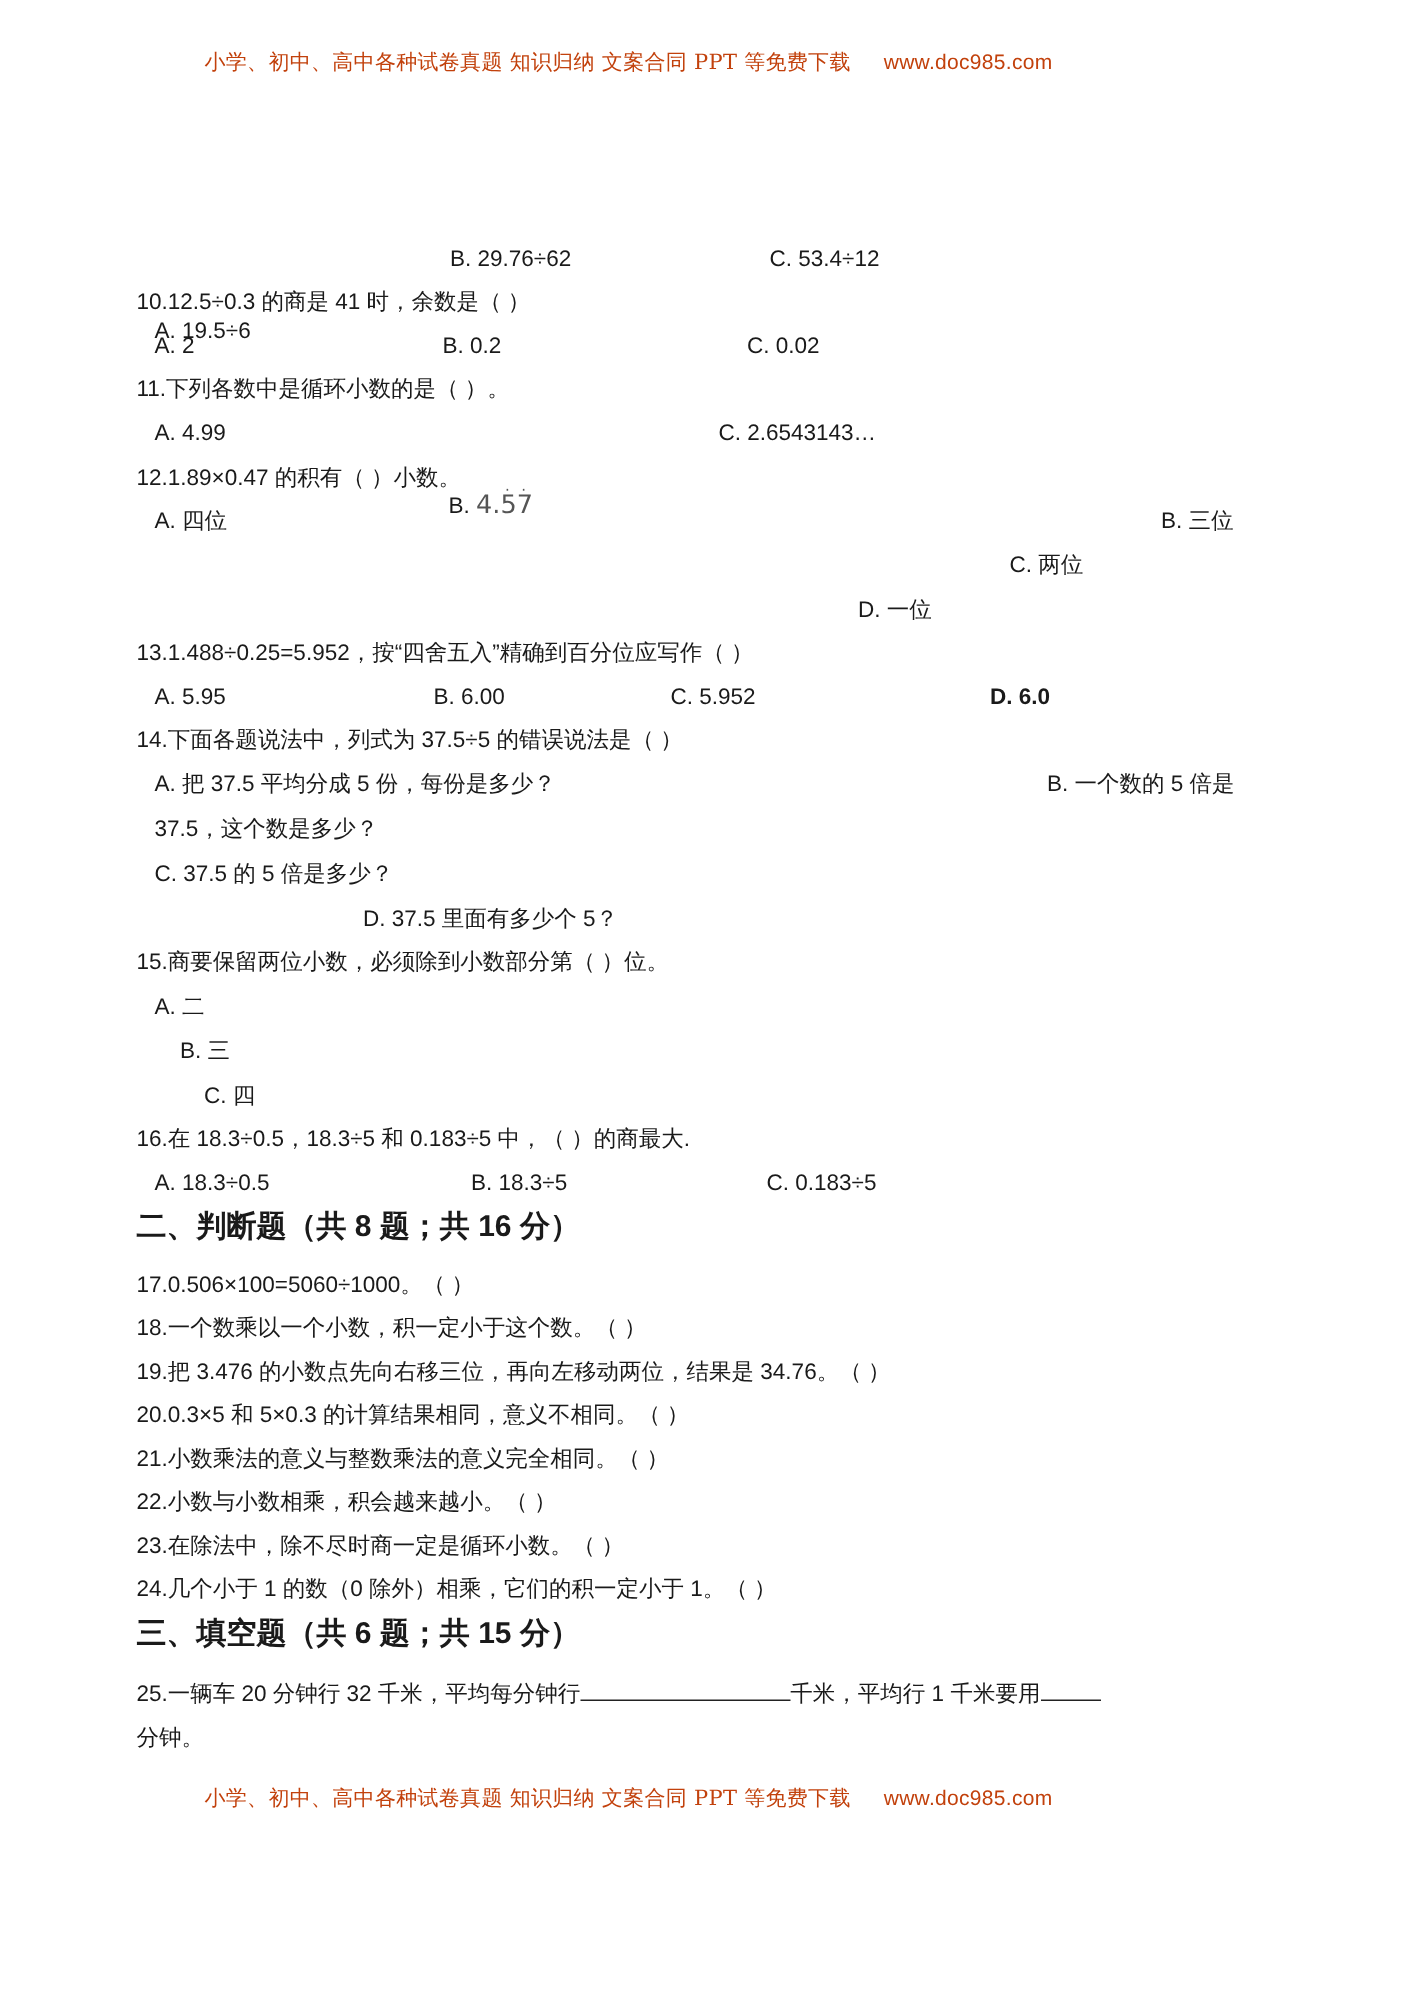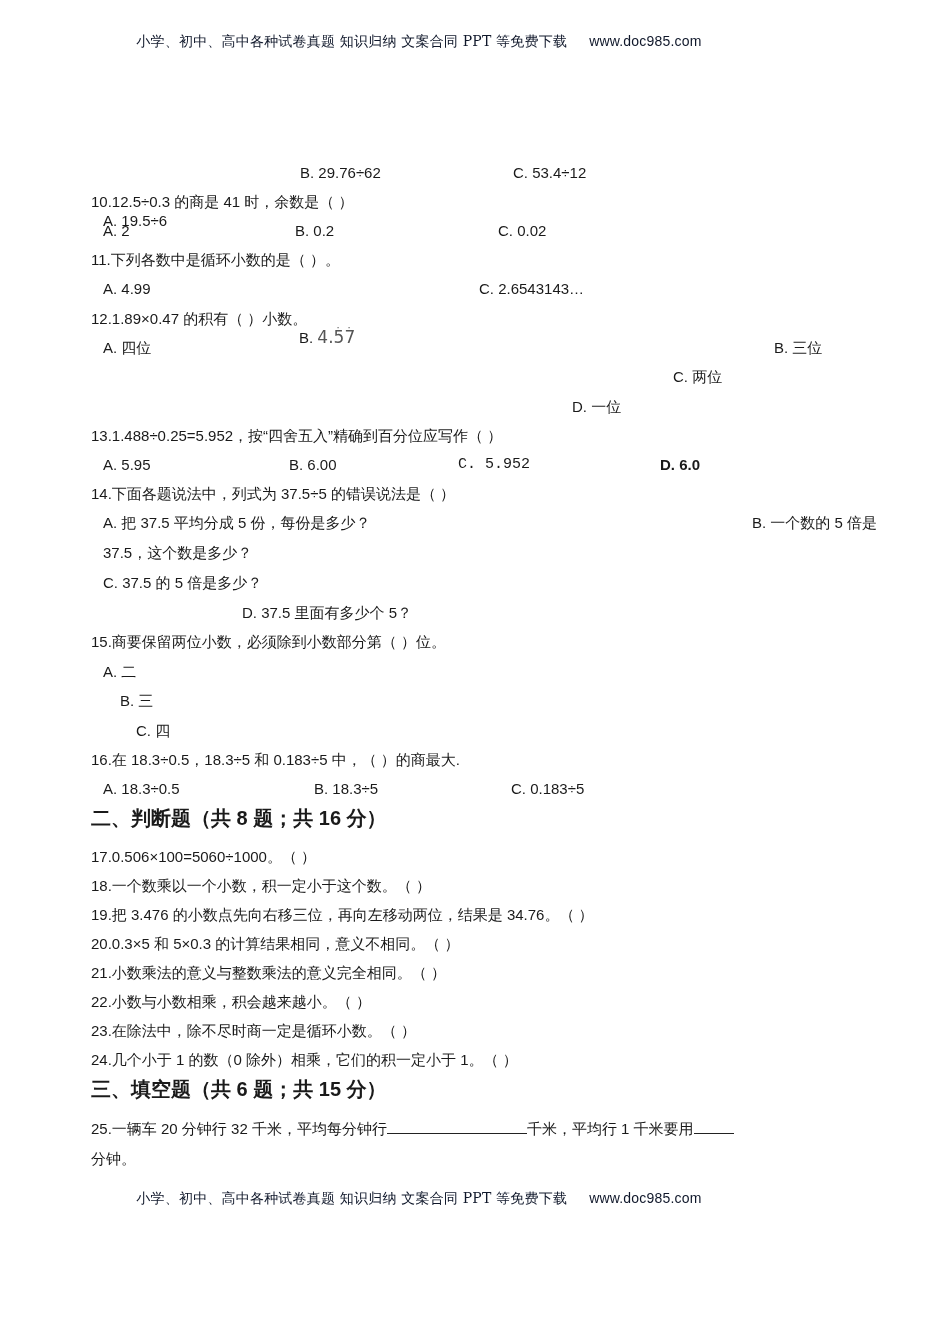--- a/index.html
+++ b/index.html
@@ -3,21 +3,21 @@
 <meta charset="utf-8">
 <style>
   html, body { margin: 0; padding: 0; background: #ffffff; }
   body {
     width: 950px; height: 1344px; position: relative; overflow: hidden;
     font-family: "Liberation Sans", "DejaVu Sans", sans-serif;
     color: #1a1a1a; font-size: 15px;
   }
   .hdr {
     position: absolute; left: 0; width: 838px; text-align: center;
-    font-family: "DejaVu Serif", "Liberation Serif", serif; font-size: 14px; color: #0f172a;
+    font-family: "DejaVu Serif", "Liberation Serif", serif; font-size: 14px; color: #c2410c;
     letter-spacing: 0.2px;
   }
   .hdr .url { font-family: "Liberation Sans", sans-serif; margin-left: 22px; font-size: 14px; }
   .ln { position: absolute; white-space: nowrap; line-height: 20px; }
   .sec { position: absolute; white-space: nowrap; font-weight: bold; font-size: 20px; line-height: 22px; }
   .rep { position: relative; display: inline-block; font-family: "DejaVu Sans", sans-serif; color: #555; font-size: 17px; }
   .rep .dot { position: absolute; top: -4px; font-size: 10px; line-height: 10px; color: #555; }
   .blank { display: inline-block; border-bottom: 1px solid #222; height: 14px; vertical-align: baseline; }
 </style>
 </head>
@@ -46,26 +46,26 @@
 
 <div class="ln" style="left:91px;top:309px;">12.1.89×0.47 的积有（          ）小数。</div>
 <div class="ln" style="left:103px;top:338px;">A. 四位</div>
 <div class="ln" style="left:774px;top:338px;">B. 三位</div>
 <div class="ln" style="left:673px;top:367px;text-align:right;">C. 两位</div>
 <div class="ln" style="left:572px;top:397px;">D. 一位</div>
 
 <div class="ln" style="left:91px;top:426px;">13.1.488÷0.25=5.952，按“四舍五入”精确到百分位应写作（                  ）</div>
 <div class="ln" style="left:103px;top:455px;">A. 5.95</div>
 <div class="ln" style="left:289px;top:455px;">B. 6.00</div>
-<div class="ln" style="left:458px;top:455px;font-family:Liberation Mono, monospace;">C. 5.952</div>
+<div class="ln" style="left:447px;top:455px;">C. 5.952</div>
 <div class="ln" style="left:660px;top:455px;font-weight:bold;">D. 6.0</div>
 
 <div class="ln" style="left:91px;top:484px;">14.下面各题说法中，列式为 37.5÷5 的错误说法是（                  ）</div>
 <div class="ln" style="left:103px;top:513px;">A. 把 37.5 平均分成 5 份，每份是多少？</div>
-<div class="ln" style="left:752px;top:513px;">B. 一个数的 5 倍是</div>
+<div class="ln" style="left:698px;top:513px;">B. 一个数的 5 倍是</div>
 <div class="ln" style="left:103px;top:543px;">37.5，这个数是多少？</div>
 <div class="ln" style="left:103px;top:573px;">C. 37.5 的 5 倍是多少？</div>
 <div class="ln" style="left:242px;top:603px;">D. 37.5 里面有多少个 5？</div>
 
 <div class="ln" style="left:91px;top:632px;">15.商要保留两位小数，必须除到小数部分第（                  ）位。</div>
 <div class="ln" style="left:103px;top:662px;">A. 二</div>
 <div class="ln" style="left:120px;top:691px;">B. 三</div>
 <div class="ln" style="left:136px;top:721px;">C. 四</div>
 
 <div class="ln" style="left:91px;top:750px;">16.在 18.3÷0.5，18.3÷5 和 0.183÷5 中，（                  ）的商最大.</div>

